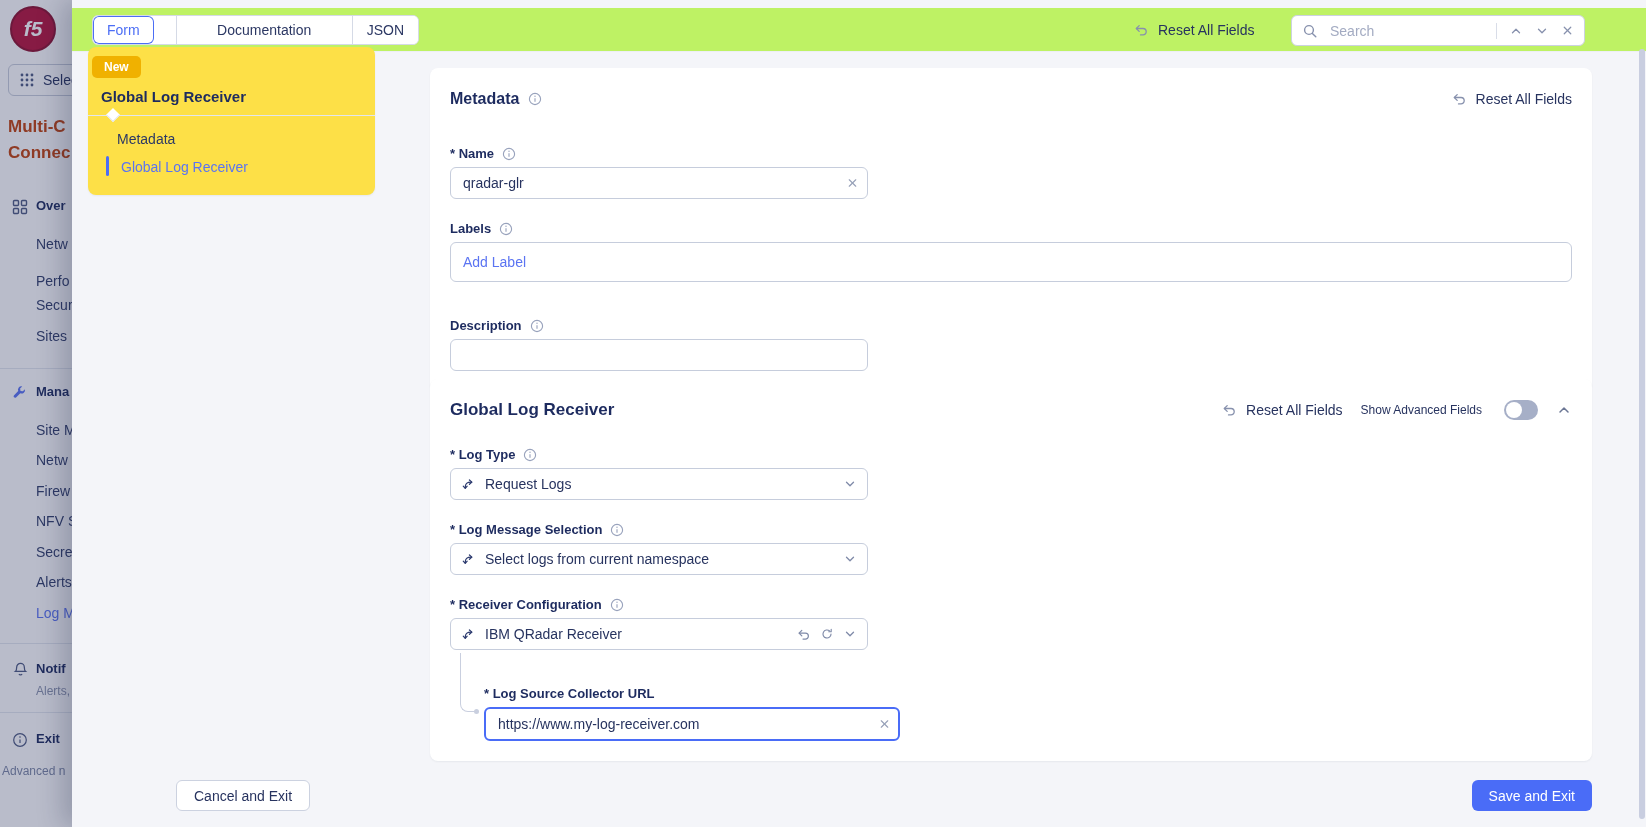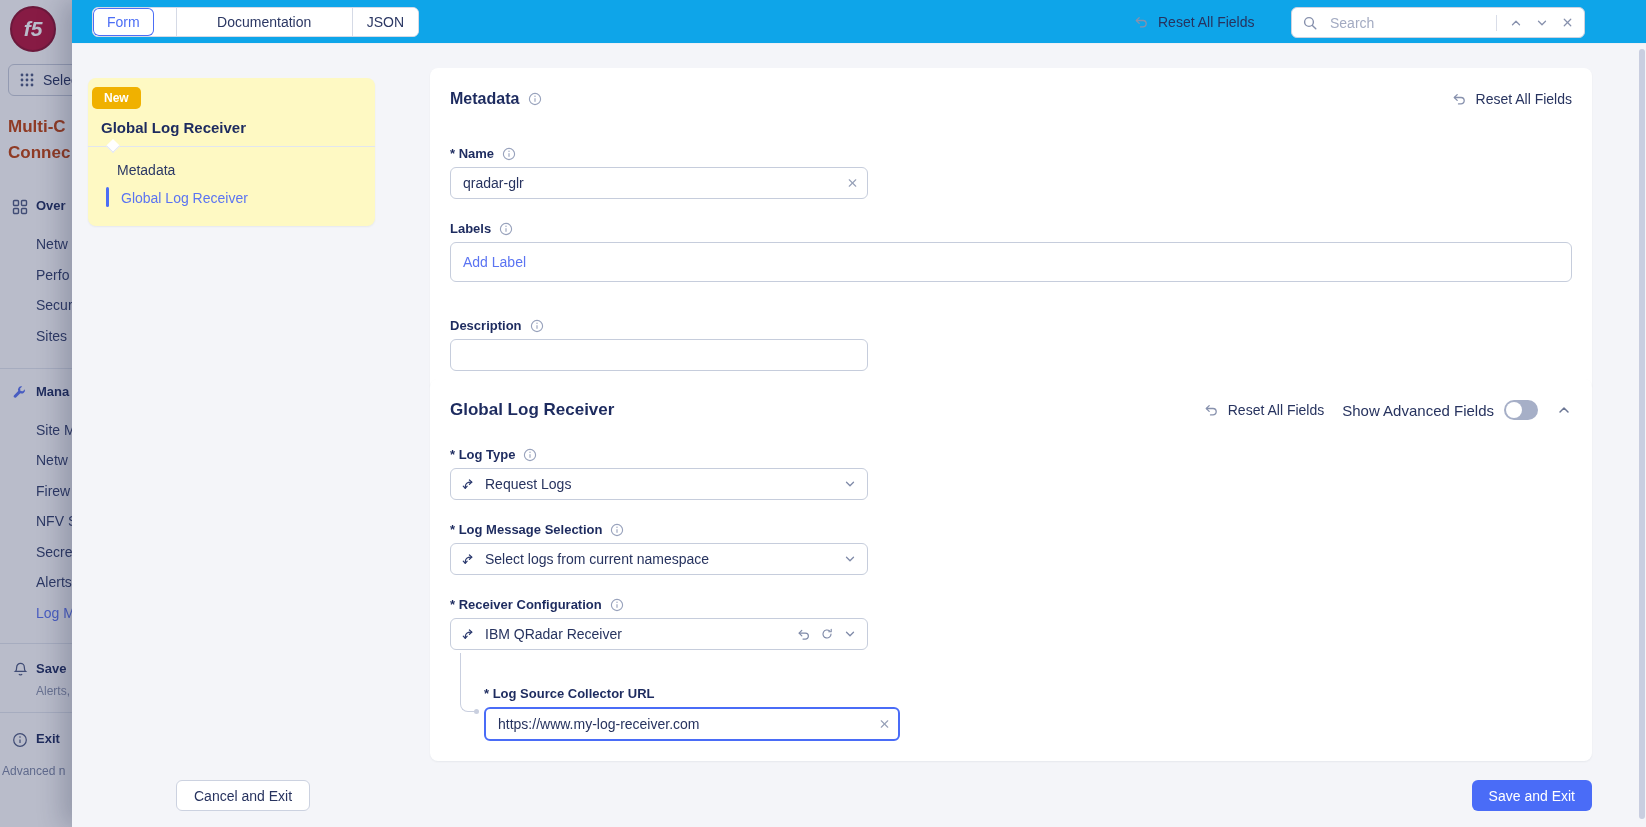--- a/index.html
+++ b/index.html
@@ -35,21 +35,21 @@
   .sb-note   { position:absolute; left:2px; font-size:12px; color:#7c87a5; }
 
   .dim-overlay { position:absolute; inset:0; width:72px; background:rgba(38,47,90,0.32); z-index:5; }
 
   
   .panel {
     position:absolute; left:72px; top:0; width:1574px; height:827px; background:#f4f5f9;
     box-shadow:-10px 0 24px rgba(20,27,58,0.22); z-index:10;
   }
   .topbar {
-    position:absolute; left:0; top:0; width:100%; height:44px; background:#0ea5e9;
+    position:absolute; left:0; top:8px; width:100%; height:44px; background:#bef264;
     border-bottom:1px solid #edeff5;
   }
   .tabs {
     position:absolute; left:20px; top:7px; display:inline-flex; height:30px;
     border:1px solid #d5dae6; border-radius:6px; background:#fff; overflow:hidden;
   }
   .tab {
     display:flex; align-items:center; justify-content:center; font-size:14px; color:#2b3763;
     padding:0 14px; background:#fff; border:0; font-family:inherit;
   }
@@ -69,21 +69,21 @@
     border:0; outline:none; flex:1; min-width:0; font-size:14px; color:#27335f; font-family:inherit; background:transparent;
   }
   .searchbox input::placeholder { color:#a3abc2; }
   .vsep { width:1px; height:16px; background:#d9dde8; }
   .sb-btn { background:none; border:0; padding:0; color:#8791ad; display:flex; align-items:center; }
 
   .body { position:absolute; left:0; top:44px; width:100%; height:783px; }
 
   
   .nav-card {
-    position:absolute; left:16px; top:34px; width:287px; height:148px; background:#fef9c3;
+    position:absolute; left:16px; top:3px; width:287px; height:148px; background:#fde047;
     border-radius:8px; box-shadow:0 1px 2px rgba(20,27,58,0.06);
   }
   .new-badge {
     position:absolute; left:4px; top:9px; background:#f0b100; color:#fff; font-size:12px; font-weight:700;
     padding:4px 12px; border-radius:5px;
   }
   .nav-title { position:absolute; left:13px; top:41px; font-size:15px; font-weight:800; color:#1d2b5f; }
   .nav-div { position:absolute; left:0; top:68px; width:100%; border-top:1px solid #e2e6ef; }
   .nav-notch {
     position:absolute; left:20px; top:63px; width:10px; height:10px; background:#fff;
@@ -100,21 +100,21 @@
   }
   .card-meta { top:24px; }
   .card-glr  { top:335px; }
   .card-head { display:flex; align-items:center; justify-content:space-between; height:22px; }
   .card-head-left { display:flex; align-items:center; gap:9px; }
   .h-meta { font-size:16px; font-weight:800; color:#1d2b5f; }
   .h-glr  { font-size:17px; font-weight:800; color:#1d2b5f; }
   .head-right { display:flex; align-items:center; gap:18px; }
   .reset-btn { display:flex; align-items:center; gap:9px; background:none; border:0; font-family:inherit;
     font-size:14px; color:#27335f; }
-  .adv-wrap { display:flex; align-items:center; gap:10px; font-size:15px; color:#27335f; }
+  .adv-wrap { display:flex; align-items:center; gap:22px; font-size:12px; color:#27335f; }
   .toggle { width:34px; height:20px; border-radius:10px; background:#a6afc7; position:relative; border:0; }
   .toggle .knob { position:absolute; left:2px; top:2px; width:16px; height:16px; border-radius:50%; background:#fff; }
   .collapse-btn { background:none; border:0; color:#6b7694; padding:0; }
 
   .f-label { display:flex; align-items:center; gap:8px; font-size:13px; font-weight:700; color:#1d2b5f; }
   .mt20 { margin-top:36px; } .mt22 { margin-top:22px; } .mt26 { margin-top:26px; } .mt6 { margin-top:6px; }
   .inp-wrap { position:relative; width:418px; }
   .inp {
     width:100%; height:32px; border:1px solid #c6cddc; border-radius:6px; padding:0 30px 0 12px;
     font-size:14px; color:#27335f; font-family:inherit; outline:none; background:#fff;
@@ -191,21 +191,21 @@
   </div>
 
   <svg class="sb-icon" style="top:199px" width="16" height="16" viewBox="0 0 16 16" fill="none" stroke="#4d5a82" stroke-width="1.4">
     <rect x="1.5" y="1.5" width="5" height="5" rx="1"></rect>
       <rect x="9.5" y="1.5" width="5" height="5" rx="1"></rect>
     <rect x="1.5" y="9.5" width="5" height="5" rx="1"></rect>
       <rect x="9.5" y="9.5" width="5" height="5" rx="1"></rect>
   </svg>
   <div class="sb-header" style="top:198px">Over</div>
   <div class="sb-item" style="top:236px">Netw</div>
-  <div class="sb-item" style="top:267px">Perfo</div>
+  <div class="sb-item" style="top:273px">Perfo</div>
   <div class="sb-item" style="top:297px">Secur</div>
   <div class="sb-item" style="top:328px">Sites</div>
 
   <div class="sb-div" style="top:368px"></div>
 
   <svg class="sb-icon" style="top:385px" width="16" height="16" viewBox="0 0 16 16">
     <path d="M12.9 4.2a3.4 3.4 0 0 1-4.6 4L4 12.5a1.5 1.5 0 0 1-2.1-2.1L6.2 6a3.4 3.4 0 0 1 4-4.6L8.1 3.5l.4 2.4 2.4.4 2-2.1z" fill="#5b74f2"></path>
   </svg>
   <div class="sb-header" style="top:384px">Mana</div>
   <div class="sb-item" style="top:422px">Site M</div>
@@ -215,21 +215,21 @@
   <div class="sb-item" style="top:544px">Secre</div>
   <div class="sb-item" style="top:574px">Alerts</div>
   <div class="sb-item active" style="top:605px">Log M</div>
 
   <div class="sb-div" style="top:643px"></div>
 
   <svg class="sb-icon" style="top:661px" width="17" height="17" viewBox="0 0 16 16" fill="none" stroke="#4d5a82" stroke-width="1.2">
     <path d="M8 2.2a3.6 3.6 0 0 0-3.6 3.6c0 3-1.2 4-1.2 4h9.6s-1.2-1-1.2-4A3.6 3.6 0 0 0 8 2.2z"></path>
     <path d="M6.6 12.2a1.5 1.5 0 0 0 2.8 0"></path>
   </svg>
-  <div class="sb-header" style="top:661px">Save</div>
+  <div class="sb-header" style="top:661px">Notif</div>
   <div class="sb-sub" style="top:684px">Alerts,</div>
 
   <div class="sb-div" style="top:712px"></div>
 
   <svg class="sb-icon" style="top:732px" width="16" height="16" viewBox="0 0 16 16" fill="none" stroke="#4d5a82" stroke-width="1.2">
     <circle cx="8" cy="8" r="6.3"></circle>
       <line x1="8" y1="7.4" x2="8" y2="11"></line>
       <circle cx="8" cy="5" r="0.8" fill="#4d5a82" stroke="none"></circle>
   </svg>
   <div class="sb-header" style="top:731px">Exit</div>

